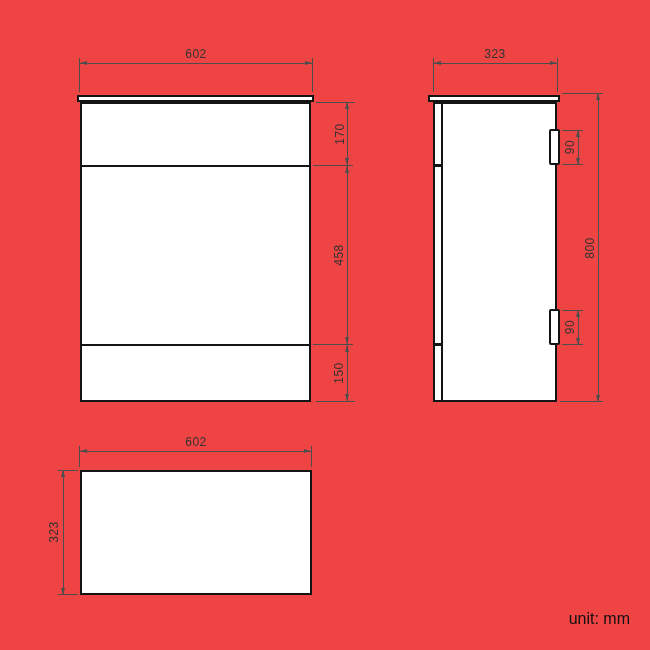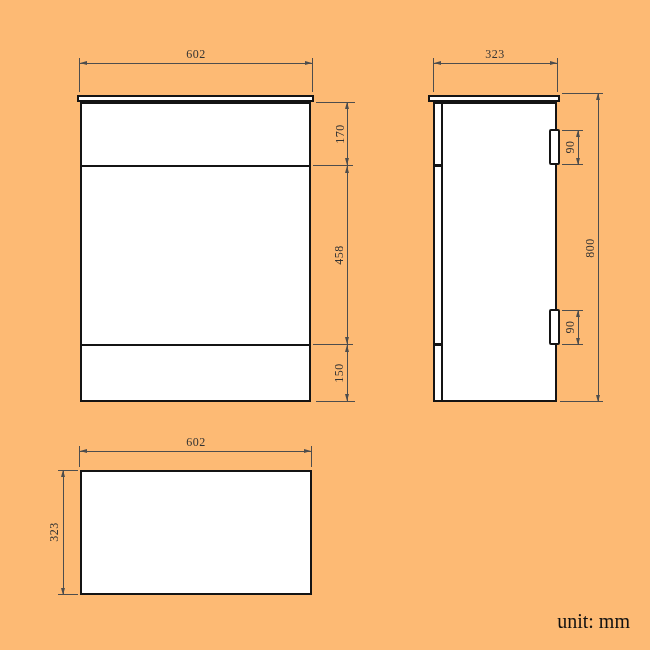--- a/index.html
+++ b/index.html
@@ -1,18 +1,18 @@
 <!DOCTYPE html>
 <html><head>
 <meta charset="utf-8">
 <style>
   html,body{margin:0;padding:0;background:#fff;}
   #canvas{
-    position:relative;width:650px;height:650px;background:#fdba74;
-    font-family:Liberation Serif, serif;overflow:hidden;
+    position:relative;width:650px;height:650px;background:#ef4444;
+    font-family:Liberation Sans, sans-serif;overflow:hidden;
   }
   
   .part{position:absolute;box-sizing:border-box;border:2px solid #141414;background:#fff;}
   .thickpart{position:absolute;box-sizing:border-box;border:2.5px solid #141414;background:#fff;}
   .solid{position:absolute;background:#141414;}
   
   .dim{position:absolute;background:#4d4d4d;}
   .dimlabel{
     position:absolute;color:#333;font-size:12px;line-height:14px;height:14px;
     text-align:center;letter-spacing:0.5px;white-space:nowrap;
@@ -20,21 +20,21 @@
   .vtext{transform:rotate(-90deg);}
   
   .arr{position:absolute;width:0;height:0;}
   .arr-l{border-top:2.5px solid transparent;border-bottom:2.5px solid transparent;border-right:7px solid #4d4d4d;}
   .arr-r{border-top:2.5px solid transparent;border-bottom:2.5px solid transparent;border-left:7px solid #4d4d4d;}
   .arr-u{border-left:2.5px solid transparent;border-right:2.5px solid transparent;border-bottom:7px solid #4d4d4d;}
   .arr-d{border-left:2.5px solid transparent;border-right:2.5px solid transparent;border-top:7px solid #4d4d4d;}
   
   .hinge{position:absolute;box-sizing:border-box;border:2.5px solid #141414;background:#fff;border-radius:2px;z-index:3;}
   
-  .note{position:absolute;color:#111;font-size:20px;text-align:right;}
+  .note{position:absolute;color:#111;font-size:16px;text-align:right;}
 </style>
 </head>
 <body>
 
 <div id="canvas">
 
   <div>
     <div class="part" style="left:77px;top:95px;width:237px;height:7px;"></div>
     <div class="part" style="left:80px;top:102px;width:231px;height:300px;"></div>
     <div class="solid" style="left:82px;top:164.5px;width:227px;height:2px;"></div>

